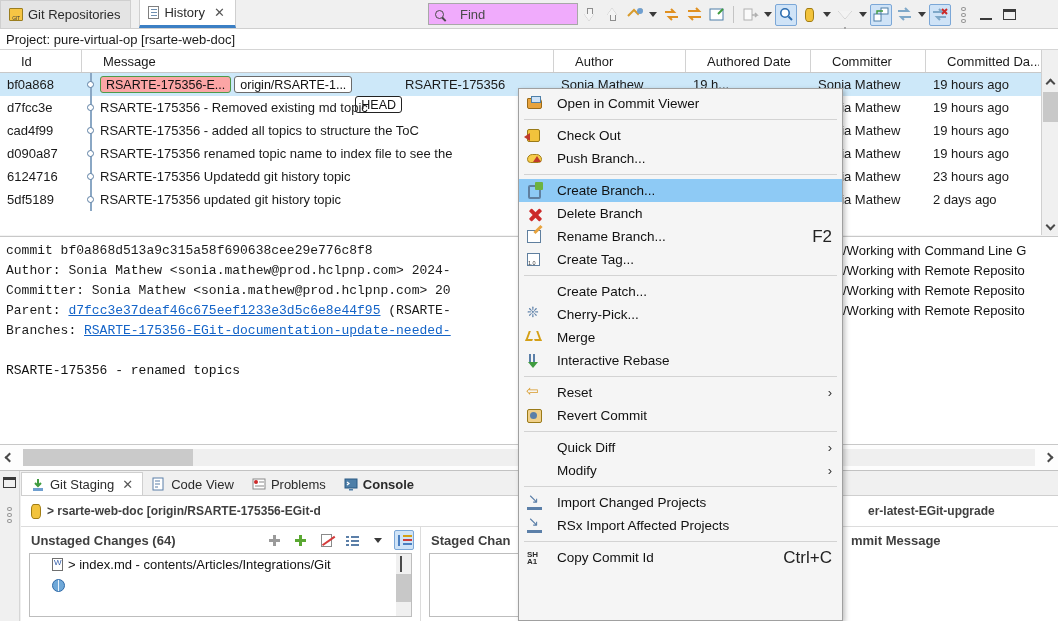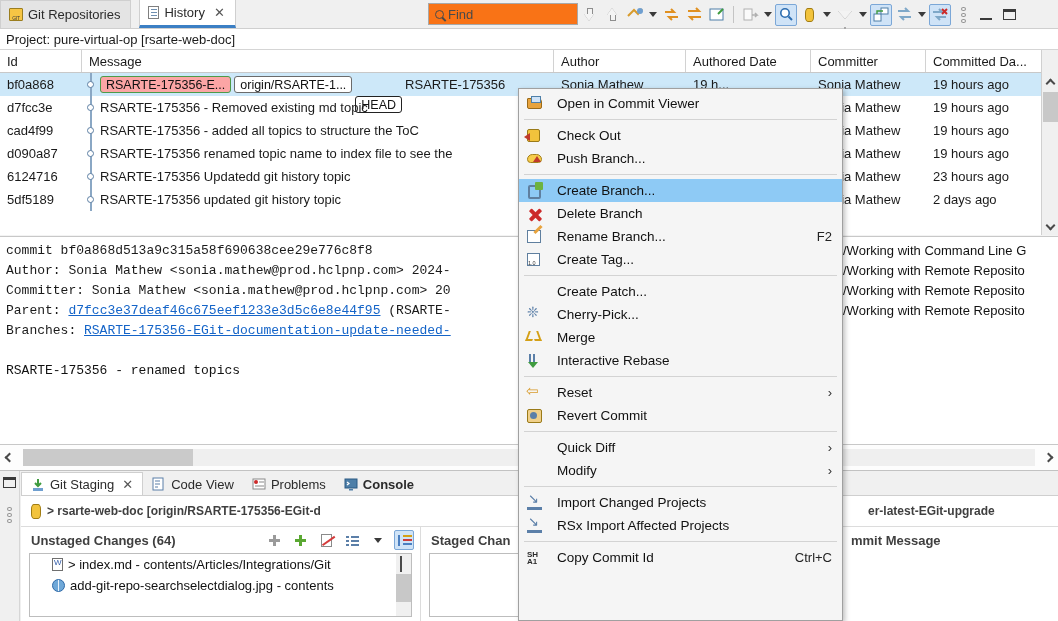--- a/index.html
+++ b/index.html
@@ -49,22 +49,22 @@
     border: 1px solid #7f7f7f;
   }
   .ic-history:after {
     content: ""; position: absolute; left: 2px; top: 2px; width: 6px; height: 1px;
     box-shadow: 0 3px 0 #6f8fb0, 0 6px 0 #6f8fb0; background: #6f8fb0;
   }
 
   
   .findwrap {
     position: absolute; left: 428px; top: 3px; width: 150px; height: 22px;
-    background: #f97316; border: 1px solid #a8a8a8;
-    display: flex; align-items: center; padding: 0 4px; gap: 4px;
+    background: #f0abfc; border: 1px solid #a8a8a8;
+    display: flex; align-items: center; padding: 0 4px; gap: 16px;
   }
   .findwrap .mag {
     width: 9px; height: 9px; border: 1.5px solid #4a4a4a; border-radius: 50%;
     position: relative; flex: none; margin-left: 2px;
   }
   .findwrap .mag:after {
     content: ""; position: absolute; width: 1.5px; height: 5px; background: #4a4a4a;
     transform: rotate(-45deg); left: 7px; top: 6px;
   }
   .findwrap .ph { color: #4a4a4a; font-size: 13px; }
@@ -126,21 +126,21 @@
   }
 
   
   .histtable {
     position: absolute; left: 0; top: 50px; width: 1058px; height: 185px;
     background: #fff; overflow: hidden;
   }
   .hdrrow { display: flex; height: 23px; background: #fff; border-bottom: 1px solid #c8c8c8; }
   .hcell {
     font-size: 13px; color: #1a1a1a; display: flex; align-items: center;
-    padding-left: 7px; border-right: 1px solid #d2d2d2; overflow: hidden; white-space: nowrap;
+    padding-left: 21px; border-right: 1px solid #d2d2d2; overflow: hidden; white-space: nowrap;
   }
   .c-id { width: 82px; }
   .c-msg { width: 472px; }
   .c-auth { width: 132px; }
   .c-adate { width: 125px; }
   .c-comm { width: 115px; }
   .c-cdate { width: 113px; border-right: none; }
 
   .trow { display: flex; height: 23px; align-items: center; white-space: nowrap; }
   .trow.sel { background: #cde8f9; }
@@ -291,21 +291,21 @@
     background: #f5f5f5; border: 1px solid #a0a0a0;
     box-shadow: 2px 2px 5px rgba(0,0,0,.25);
     padding: 3px 0; z-index: 50;
   }
   .mi {
     height: 23px; display: flex; align-items: center; position: relative;
     font-size: 13.5px; color: #111; padding-left: 38px; padding-right: 10px;
   }
   .mi.hl { background: #8ecaf5; }
   .mi .micon { position: absolute; left: 8px; top: 3px; width: 17px; height: 17px; }
-  .mi .accel { margin-left: auto; color: #222; font-size: 13px; }
+  .mi .accel { margin-left: auto; color: #222; font-size: 17px; }
   .mi .sub { margin-left: auto; color: #333; font-size: 13px; }
   .msep { height: 1px; background: #d3d3d3; margin: 4px 5px 4px 5px; }
 
   
   .mk { position: absolute; left: 0; top: 0; width: 17px; height: 17px; }
   .mk-open { background: #e8a33d; width: 15px; height: 11px; top: 3px; border-radius: 1px 4px 2px 2px; border: 1px solid #9a6a18; }
   .mk-open:after { content:""; position:absolute; left:3px; top:-3px; width:8px; height:5px; background:#cfe3f7; border:1px solid #4e7fa8; }
   .mk-checkout { width: 13px; height: 13px; top: 2px; background: #f2c33c; border: 1px solid #9a7a18; border-radius: 2px; }
   .mk-checkout:after { content:""; position:absolute; left:-4px; top:3px; border-top:4px solid transparent; border-bottom:4px solid transparent; border-right:6px solid #c0392b; }
   .mk-push { width: 15px; height: 9px; top: 4px; background: #f6cc4b; border: 1px solid #a4801c; border-radius: 6px 6px 4px 4px; }
@@ -672,21 +672,20 @@
                 <span class="i-sort"></span>
               </span>
           </div>
           <div class="listbox">
             <div class="litem">
               <span class="i-doc-w"></span>
               <span>&gt; index.md - contents/Articles/Integrations/Git</span>
             </div>
             <div class="litem">
               <span class="i-globe"></span>
-              <span>add-git-repo-searchselectdialog.jpg - contents</span>
             </div>
             <div class="lsb">
               <span class="ar"><span class="chev up" style="width:6px;height:6px;"></span></span>
               <span class="thumb"></span>
             </div>
           </div>
         </div>
 
         <div class="col staged">
           <div class="colhdr">

